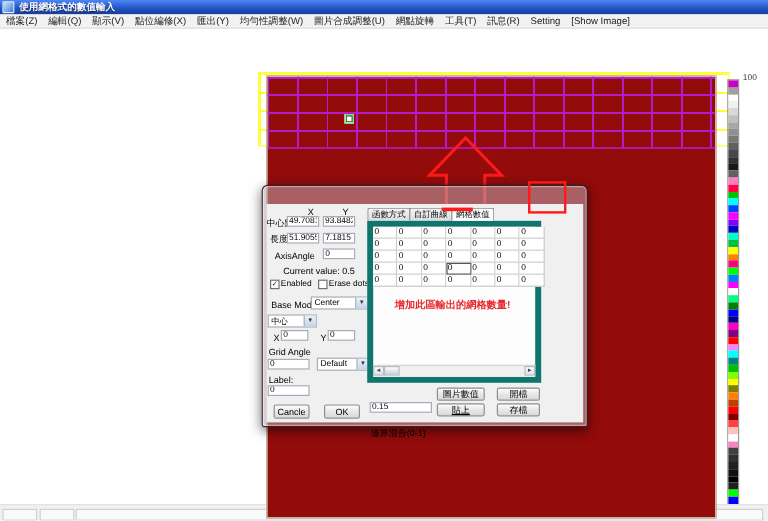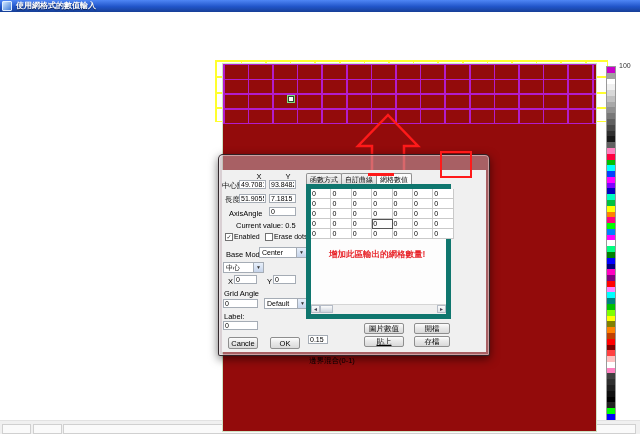--- a/index.html
+++ b/index.html
@@ -108,20 +108,34 @@
 </head>
 <body>
 
 <div id="screen">
 
   <div class="titlebar">
     <span class="app-icon"></span>
     <span class="t">使用網格式的數值輸入</span>
   </div>
 
+  <div class="menubar">
+      <span class="menu-item">檔案(Z)</span>
+      <span class="menu-item">編輯(Q)</span>
+      <span class="menu-item">顯示(V)</span>
+      <span class="menu-item">點位編修(X)</span>
+      <span class="menu-item">匯出(Y)</span>
+      <span class="menu-item">均勻性調整(W)</span>
+      <span class="menu-item">圖片合成調整(U)</span>
+      <span class="menu-item">網點旋轉</span>
+      <span class="menu-item">工具(T)</span>
+      <span class="menu-item">訊息(R)</span>
+      <span class="menu-item">Setting</span>
+      <span class="menu-item">[Show Image]</span>
+    </div>
 
   <div class="client">
 
     <div class="ygrid"></div>
 
     <div class="canvas">
       <div class="mgrid"></div>
       <div class="sel-square"></div>
     </div>
 
@@ -300,21 +314,21 @@
             </div>
           <div class="red-note">增加此區輸出的網格數量!</div>
           <div class="hscroll">
             <span class="hs-arrow hs-left">◄</span>
             <span class="hs-thumb"></span>
             <span class="hs-arrow hs-right">►</span>
           </div>
         </div>
 
         <div class="lbl" style="left:87px;top:155px;margin-top:31px;">邊界混合(0-1)</div>
-        <input class="tin" style="left: 86px; top: 165px; width: 20px;" value="0.15">
+        <input class="tin" style="left: 86px; top: 165px; width: 52px;" value="0.15">
 
         <div class="btn" style="left:142px;top:153px;width:40px;height:11px;">圖片數值</div>
         <div class="btn" style="left:192px;top:153px;width:36px;height:11px;">開檔</div>
         <div class="btn" style="left:142px;top:166px;width:40px;height:11px;text-decoration:underline;">貼上</div>
         <div class="btn" style="left:192px;top:166px;width:36px;height:11px;">存檔</div>
 
       </div>
     </div>
 
   </div>

